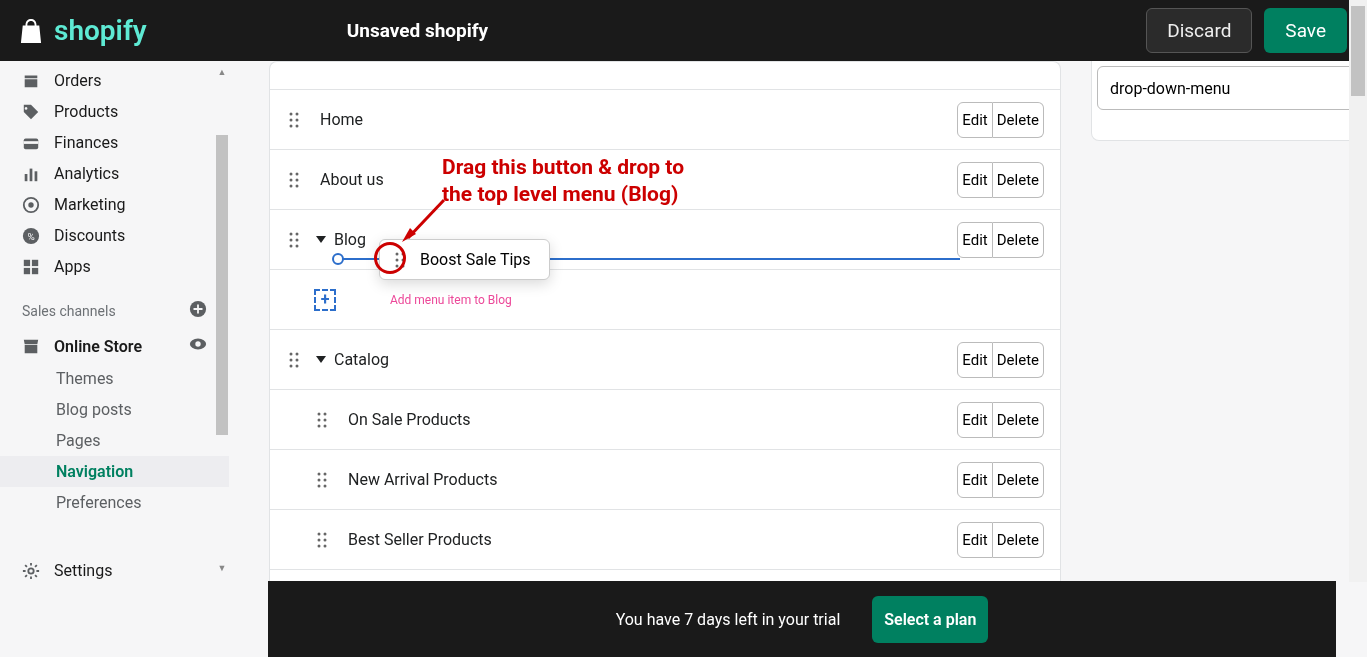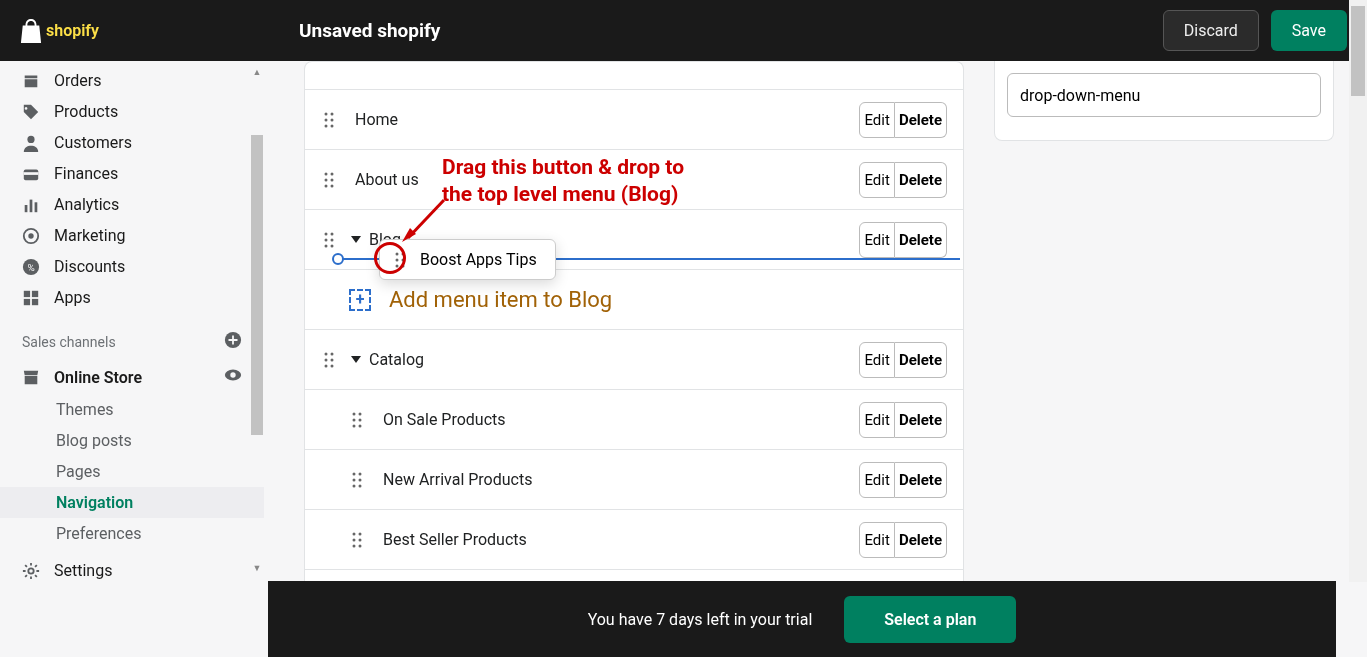--- a/index.html
+++ b/index.html
@@ -1,67 +1,67 @@
 <!DOCTYPE html>
 <html><head>
 <meta charset="utf-8">
 <style>
   * { margin: 0; padding: 0; box-sizing: border-box; font-family: -apple-system, BlinkMacSystemFont, "Segoe UI", Roboto, Helvetica, Arial, sans-serif; }
   body { width: 1367px; height: 657px; overflow: hidden; background: #f6f6f7; position: relative; }
 
   .topbar { height: 61px; background: #1a1a1a; display: flex; align-items: center; padding: 0 20px; position: relative; }
-  .logo { display: flex; align-items: center; color: #fde047; font-weight: 600; font-size: 16px; gap:4px}
+  .logo { display: flex; align-items: center; color: #5eead4; font-weight: 600; font-size: 28px; gap:12px}
   .logo svg { width: 22px; height: 26px; fill:#fff;}
   .unsaved { color: #fff; font-weight: 700; font-size: 19px; margin-left: 200px; }
   .top-actions { margin-left: auto; display: flex; gap: 12px; }
-  .btn { border-radius: 6px; padding: 10px 20px; font-size: 16px; cursor: pointer; border: 1px solid transparent; }
+  .btn { border-radius: 6px; padding: 10px 20px; font-size: 19px; cursor: pointer; border: 1px solid transparent; }
   .btn-secondary { background: #2b2b2b; color: #eee; border:1px solid #555;}
   .btn-primary { background: #008060; color: #fff; }
 
   .main { display: flex; height: 581px; }
   .sidebar-wrap { width: 264px; background:#f6f6f7; position:relative; border-right:0; overflow:hidden;}
   .sidebar { padding-top:4px;}
   .nav-item { display: flex; align-items: center; gap: 14px; padding: 6px 22px; color: #1a1a1a; font-size: 16px; cursor: pointer; }
   .nav-item.active { background:#ededf0; color:#008060; font-weight:600;}
   .nav-item .ico { width: 18px; height:18px; display:inline-flex; align-items:center; justify-content:center;}
   .nav-item svg { fill:#5c5f62;}
   .sub-item { padding: 6px 22px 6px 56px; font-size:16px; color:#5c5f62; cursor:pointer;}
   .sales-channels { padding: 18px 22px 8px 22px; display:flex; align-items:center; justify-content:space-between; color:#6d7175; font-size:14px;}
   .settings { position:absolute; bottom:56px; left:0; right:0;}
 
   .content-area { flex:1; background:#f6f6f7; display:flex; position:relative; padding: 0 0 0 40px; }
-  .menu-panel { width: 660px; background:#fff; border:1px solid #e1e3e5; border-radius:8px 8px 0 0; border-bottom:none; margin-top:0; overflow:hidden;}
+  .menu-panel { width: 792px; background:#fff; border:1px solid #e1e3e5; border-radius:8px 8px 0 0; border-bottom:none; margin-top:0; overflow:hidden;}
   .menu-row { display:flex; align-items:center; height:60px; padding:0 16px; border-bottom:1px solid #e1e3e5; position:relative;}
   .menu-row.child { padding-left:44px;}
   .drag-handle { width:16px; height:16px; cursor:grab;}
   .caret { width:0; height:0; border-left:5px solid transparent; border-right:5px solid transparent; border-top:7px solid #202223; margin-left:14px;}
   .menu-label { margin-left:18px; font-size:16px; color:#202223; }
   .row-actions { margin-left:auto; display:flex;}
   .small-btn { background:#fff; border:1px solid #bbb; padding:8px 4px; font-size:15px; cursor:pointer;}
   .small-btn:first-child{border-radius:6px 0 0 6px;}
-  .small-btn:last-child{border-radius:0 6px 6px 0; border-left:none;font-weight:bold;}
+  .small-btn:last-child{border-radius:0 6px 6px 0; border-left:none;}
 
   .blog-row { position:relative;}
   .drop-line { position:absolute; left:340px; top:258px; width:620px; height:2px; background:#2c6ecb; z-index:3;}
   .drop-circle { position:absolute; left:332px; top:253px; width:12px; height:12px; border:2px solid #2c6ecb; border-radius:50%; background:#fff; z-index:4;}
 
   .floating-item { position:absolute; left:379px; top:239px; background:#fff; border:1px solid #ccc; border-radius:6px; box-shadow:0 4px 14px rgba(0,0,0,.15); padding:10px 18px 10px 12px; display:flex; align-items:center; gap:12px; z-index:10;}
   .floating-item .drag-handle{position:relative;}
   .red-circle { position:absolute; left:374px; top:242px; width:32px; height:32px; border:3px solid #c00; border-radius:50%; z-index:20; pointer-events:none;}
 
   .add-row { display:flex; align-items:center; gap:18px; height:60px; padding-left:44px; border-bottom:1px solid #e1e3e5;}
   .dashed-plus { width:22px; height:22px; border:2px dashed #2c6ecb; display:flex; align-items:center; justify-content:center; color:#2c6ecb; font-weight:bold;}
-  .add-label { color:#a16207; font-size:22px;}
-
-  .side-card { width:340px; margin-left:30px; background:#fff; border:1px solid #e1e3e5; border-radius:0 0 8px 8px; border-top:none; padding:12px; height:80px;}
+  .add-label { color:#ec4899; font-size:12px;margin-left:36px;}
+
+  .side-card { width:276px; margin-left:30px; background:#fff; border:1px solid #e1e3e5; border-radius:0 0 8px 8px; border-top:none; padding:5px; height:80px;}
   .input { width:100%; height:44px; border:1px solid #bbb; border-radius:6px; padding:0 12px; font-size:16px;}
 
   .bottom-bar { position:absolute; left:268px; bottom:0; right:31px; height:76px; background:#1a1a1a; display:flex; align-items:center; justify-content:center; gap:32px;}
   .trial-text{color:#fff; font-size:16px;}
-  .plan-btn{background:#008060; color:#fff; border:none; padding:14px 40px; border-radius:6px; font-size:16px; font-weight:600; cursor:pointer;}
+  .plan-btn{background:#008060; color:#fff; border:none; padding:14px 12px; border-radius:6px; font-size:16px; font-weight:600; cursor:pointer;}
 
   .annotation { position:absolute; left:442px; top:154px; color:#c00; font-size:21px; font-weight:700; line-height:1.3; z-index:30; font-family: Georgia, "Times New Roman", serif;}
   .arrow { position:absolute; left:402px; top:192px; width:50px; height:50px; z-index:25; pointer-events:none;}
 
   .scroll-area { position:absolute; right:0; top:0; bottom:75px; width:18px; background:#f1f1f1;}
   .scroll-thumb { position:absolute; left:2px; top:6px; width:14px; height:90px; background:#c2c2c2; border-radius:0;}
   .sidebar-scroll { position:absolute; right:0; top:4px; width:14px; height:510px;}
   .sidebar-scroll .sa{position:absolute; left:0; width:14px; height:14px; font-size:9px; color:#888; display:flex; align-items:center; justify-content:center;}
   .sidebar-thumb { position:absolute; left:1px; top:70px; width:12px; height:300px; background:#c2c2c2;}
 </style>
@@ -97,29 +97,20 @@
         <span class="ico">
             <svg width="18" height="18" viewBox="0 0 20 20">
               <path d="M2 2h8l8 8-8 8-8-8zM6 6a1.5 1.5 0 100 .01z"></path>
             </svg>
           </span>
         <span>Products</span>
       </div>
       <div class="nav-item">
         <span class="ico">
             <svg width="18" height="18" viewBox="0 0 20 20">
-              <circle cx="10" cy="6" r="4"></circle>
-              <path d="M2 20c0-5 4-7 8-7s8 2 8 7z"></path>
-            </svg>
-          </span>
-        <span>Customers</span>
-      </div>
-      <div class="nav-item">
-        <span class="ico">
-            <svg width="18" height="18" viewBox="0 0 20 20">
               <rect x="2" y="5" width="16" height="12" rx="2"></rect>
               <rect x="2" y="8" width="16" height="3" fill="#f6f6f7"></rect>
             </svg>
           </span>
         <span>Finances</span>
       </div>
       <div class="nav-item">
         <span class="ico">
             <svg width="18" height="18" viewBox="0 0 20 20">
               <rect x="3" y="10" width="3" height="8"></rect>
@@ -340,21 +331,21 @@
 
 <div class="floating-item">
   <svg class="drag-handle" viewBox="0 0 10 16">
       <circle cx="2" cy="2" r="1.5" fill="#666"></circle>
       <circle cx="8" cy="2" r="1.5" fill="#666"></circle>
       <circle cx="2" cy="8" r="1.5" fill="#666"></circle>
       <circle cx="8" cy="8" r="1.5" fill="#666"></circle>
       <circle cx="2" cy="14" r="1.5" fill="#666"></circle>
       <circle cx="8" cy="14" r="1.5" fill="#666"></circle>
     </svg>
-  <span>Boost Apps Tips</span>
+  <span>Boost Sale Tips</span>
 </div>
 <div class="red-circle"></div>
 
 <svg class="arrow" viewBox="0 0 50 50">
   <line x1="42" y1="8" x2="6" y2="46" stroke="#c00" stroke-width="3"></line>
   <polygon points="0,50 14,42 8,36" fill="#c00"></polygon>
 </svg>
 
 <div class="annotation">
   <div>Drag this button &amp; drop to</div>

